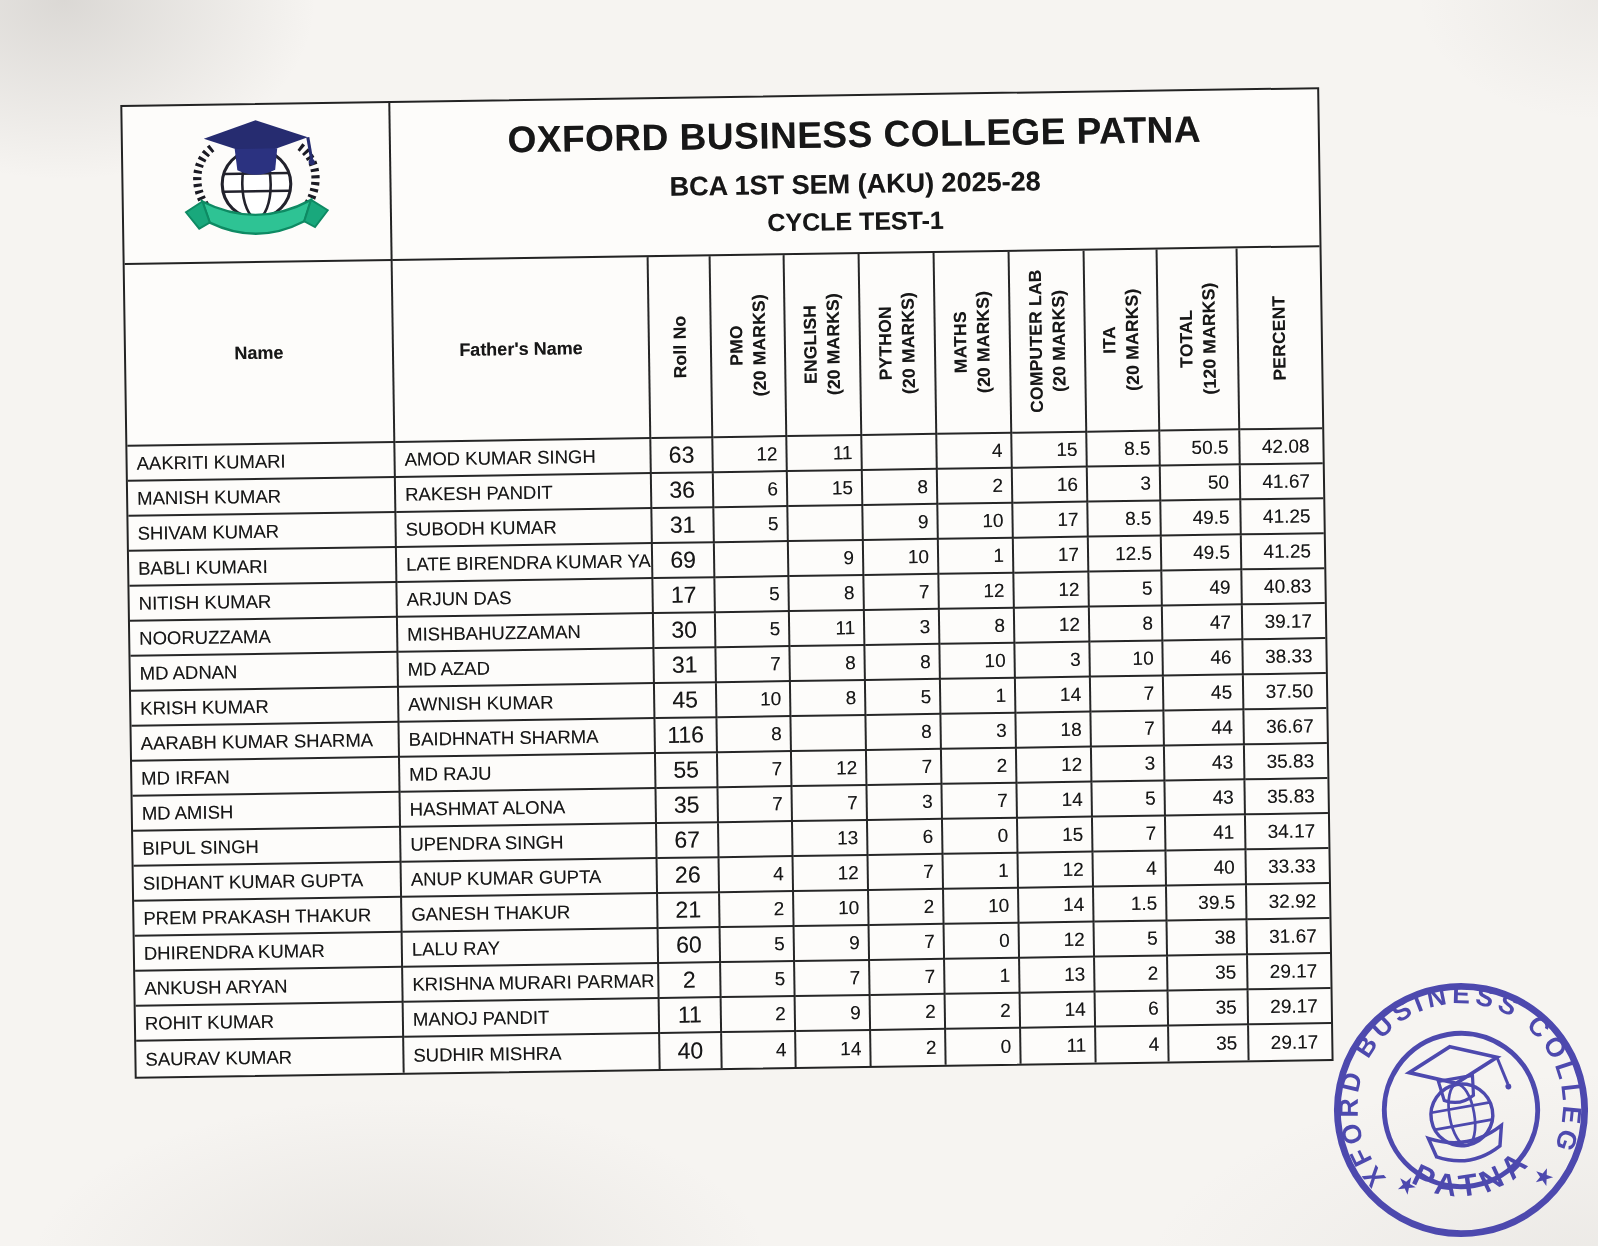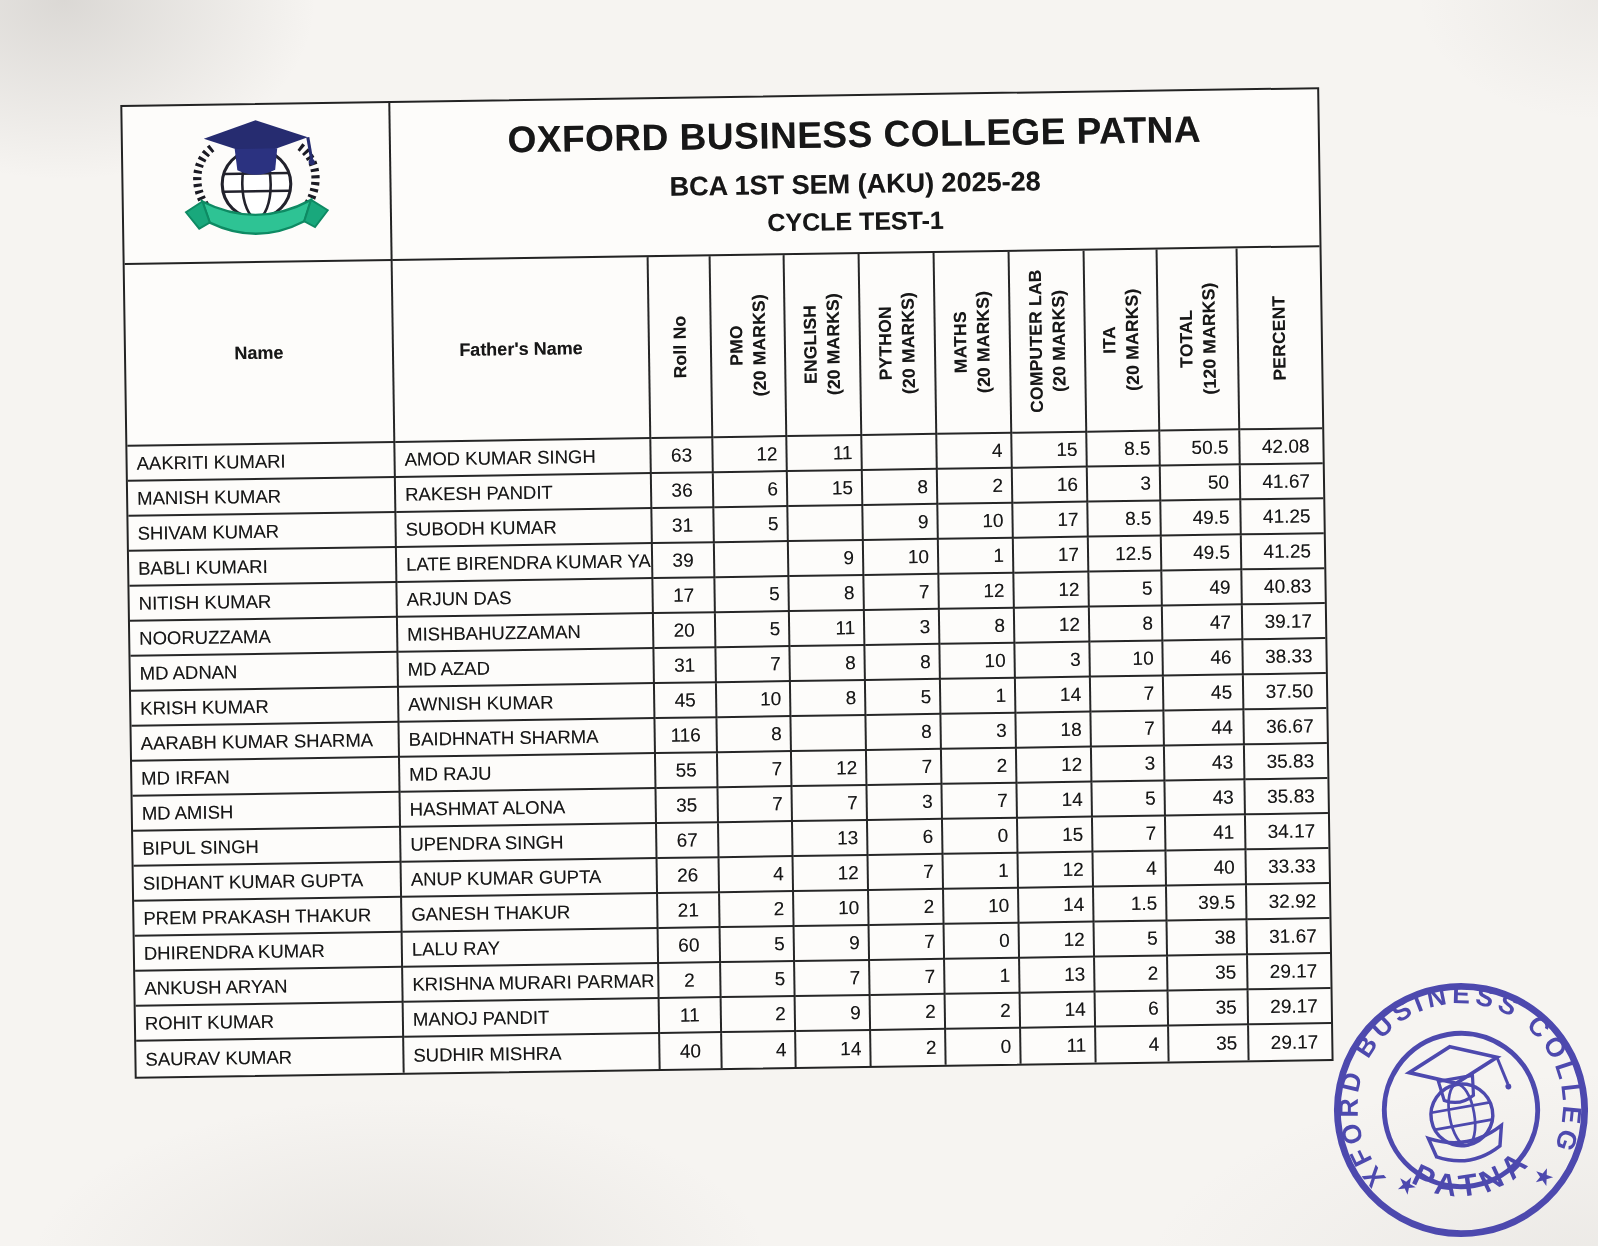--- a/index.html
+++ b/index.html
@@ -71,21 +71,21 @@
   .hcell .rot{
     transform:rotate(-90deg);
     display:flex;flex-direction:column;align-items:center;
     font-size:17.5px;line-height:1.3;letter-spacing:0.2px;
   }
   .hcell .rot span{display:block;text-align:center;}
   .hcell .rot span:empty{display:none;}
 
   
   .d-name,.d-father{justify-content:flex-start;padding-left:9px;font-size:18.5px;}
-  .d-roll{justify-content:center;font-size:19px;}
+  .d-roll{justify-content:center;font-size:23px;}
   .d-mark{justify-content:flex-end;padding-right:8px;font-size:19px;}
   .d-total{justify-content:flex-end;padding-right:10px;font-size:19px;}
   .d-percent{justify-content:flex-end;padding-right:13px;font-size:19px;}
 
   
   .stamp{
     position:absolute;left:1324px;top:974px;width:274px;height:272px;
     transform:rotate(-10deg);opacity:0.93;
   }
 </style>
@@ -221,21 +221,21 @@
     <div class="cell d-mark">9</div>
     <div class="cell d-mark">10</div>
     <div class="cell d-mark">17</div>
     <div class="cell d-mark">8.5</div>
     <div class="cell d-total">49.5</div>
     <div class="cell d-percent">41.25</div>
   </div>
         <div class="trow">
     <div class="cell d-name">BABLI KUMARI</div>
     <div class="cell d-father">LATE BIRENDRA KUMAR YAD</div>
-    <div class="cell d-roll">39</div>
+    <div class="cell d-roll">69</div>
     <div class="cell d-mark"></div>
     <div class="cell d-mark">9</div>
     <div class="cell d-mark">10</div>
     <div class="cell d-mark">1</div>
     <div class="cell d-mark">17</div>
     <div class="cell d-mark">12.5</div>
     <div class="cell d-total">49.5</div>
     <div class="cell d-percent">41.25</div>
   </div>
         <div class="trow">
@@ -247,21 +247,21 @@
     <div class="cell d-mark">7</div>
     <div class="cell d-mark">12</div>
     <div class="cell d-mark">12</div>
     <div class="cell d-mark">5</div>
     <div class="cell d-total">49</div>
     <div class="cell d-percent">40.83</div>
   </div>
         <div class="trow">
     <div class="cell d-name">NOORUZZAMA</div>
     <div class="cell d-father">MISHBAHUZZAMAN</div>
-    <div class="cell d-roll">20</div>
+    <div class="cell d-roll">30</div>
     <div class="cell d-mark">5</div>
     <div class="cell d-mark">11</div>
     <div class="cell d-mark">3</div>
     <div class="cell d-mark">8</div>
     <div class="cell d-mark">12</div>
     <div class="cell d-mark">8</div>
     <div class="cell d-total">47</div>
     <div class="cell d-percent">39.17</div>
   </div>
         <div class="trow">

